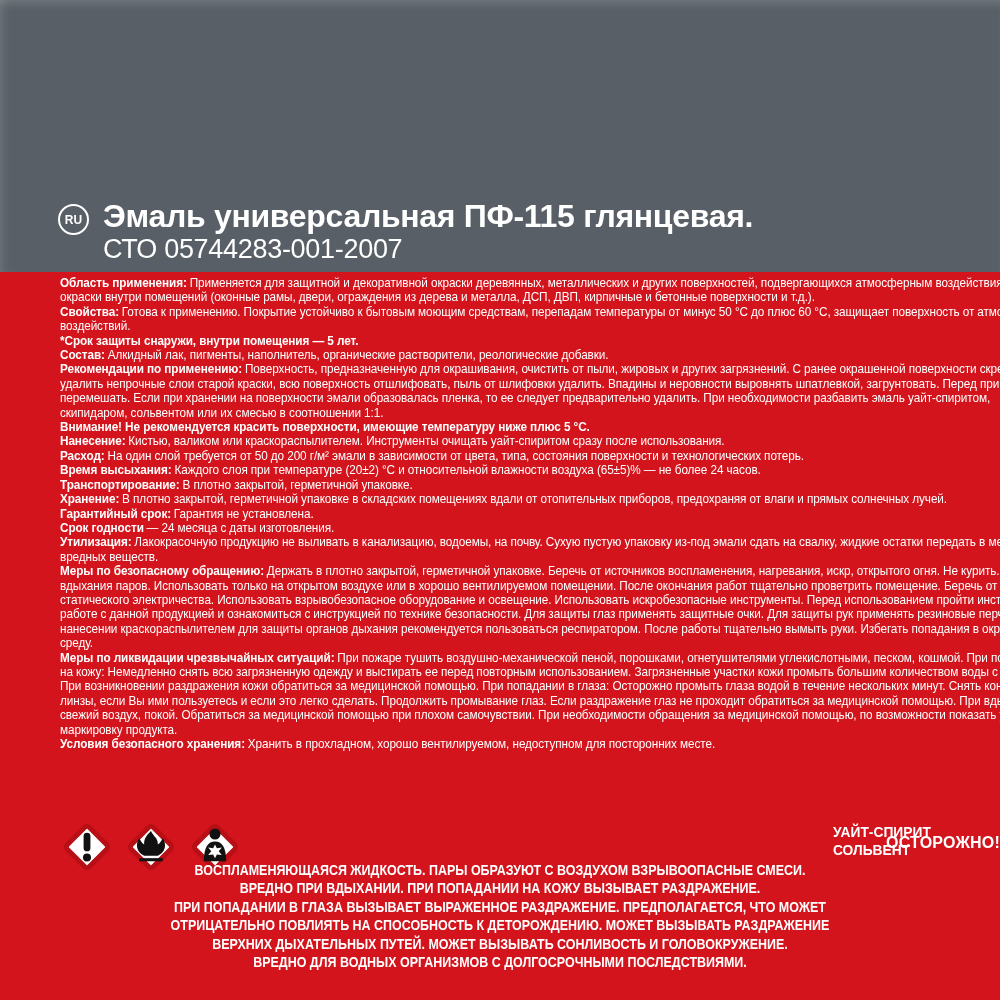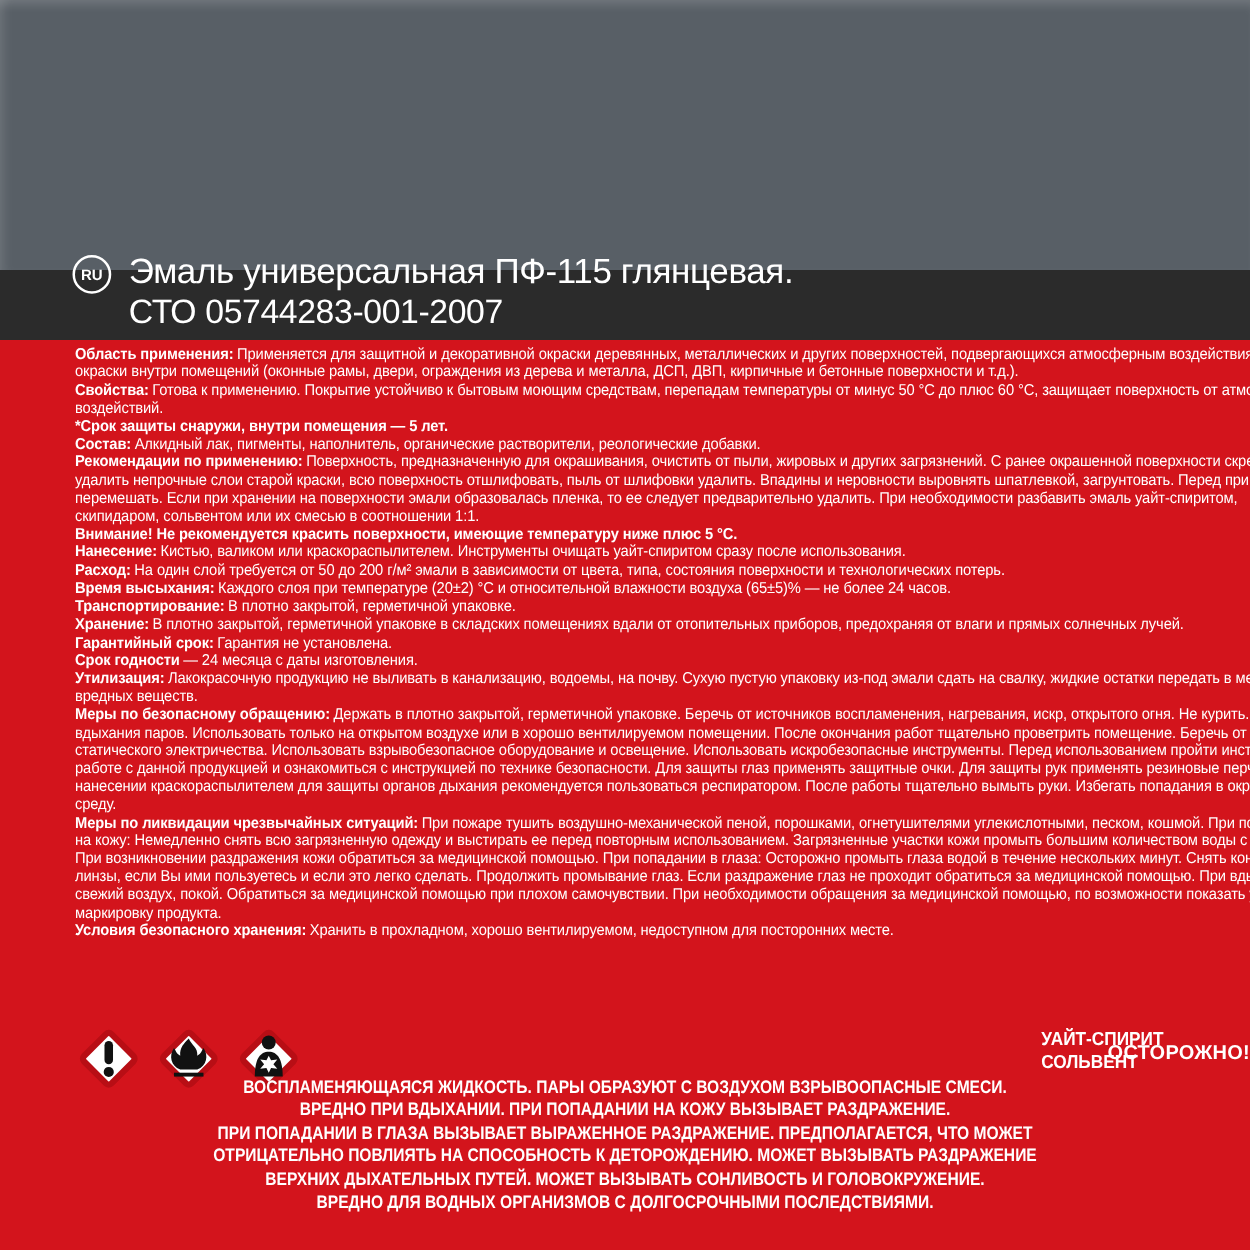--- a/index.html
+++ b/index.html
@@ -3,34 +3,34 @@
 <meta charset="utf-8">
 <style>
   html,body{margin:0;padding:0;background:#2b2b2b;}
   .label{
     position:relative;width:1000px;height:1000px;overflow:hidden;
     font-family:"Liberation Sans","DejaVu Sans",sans-serif;
     color:#ffffff;
   }
   
   .gray-section{
-    position:absolute;left:0;top:0;width:1000px;height:216px;
+    position:absolute;left:0;top:0;width:1000px;height:272px;
     background:#585f66;
     box-shadow:inset 0 8px 8px -4px rgba(255,255,255,.14),
                inset 8px 0 8px -4px rgba(255,255,255,.10);
   }
   .header-row{position:absolute;left:58px;top:200px;display:flex;align-items:flex-start;}
   .ru-badge{
     width:27px;height:27px;border:2.5px solid #fff;border-radius:50%;
     display:flex;align-items:center;justify-content:center;
     font-size:12px;font-weight:bold;letter-spacing:0;
     margin-top:4px;flex:0 0 auto;
   }
   .titles{margin-left:14px;}
-  .product-title{font-size:28px;font-weight:normal;line-height:33px;letter-spacing:-.3px;}
+  .product-title{font-size:32px;font-weight:bold;line-height:33px;letter-spacing:-.3px;}
   .product-standard{font-size:27px;font-weight:400;line-height:33px;letter-spacing:-.3px;}
   
   .red-section{
     position:absolute;left:0;top:272px;width:1000px;height:728px;
     background:#d3141c;
   }
   .body-text{
     position:absolute;left:60px;top:4px;width:902px;
     font-size:12.6px;line-height:14.4px;letter-spacing:-.1px;
   }

